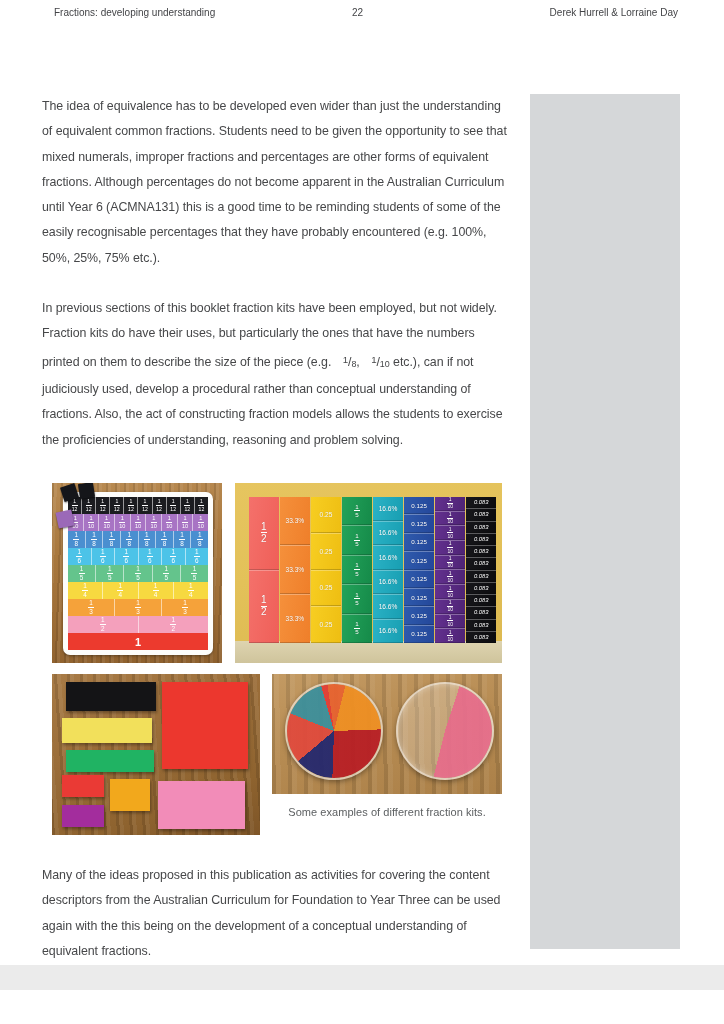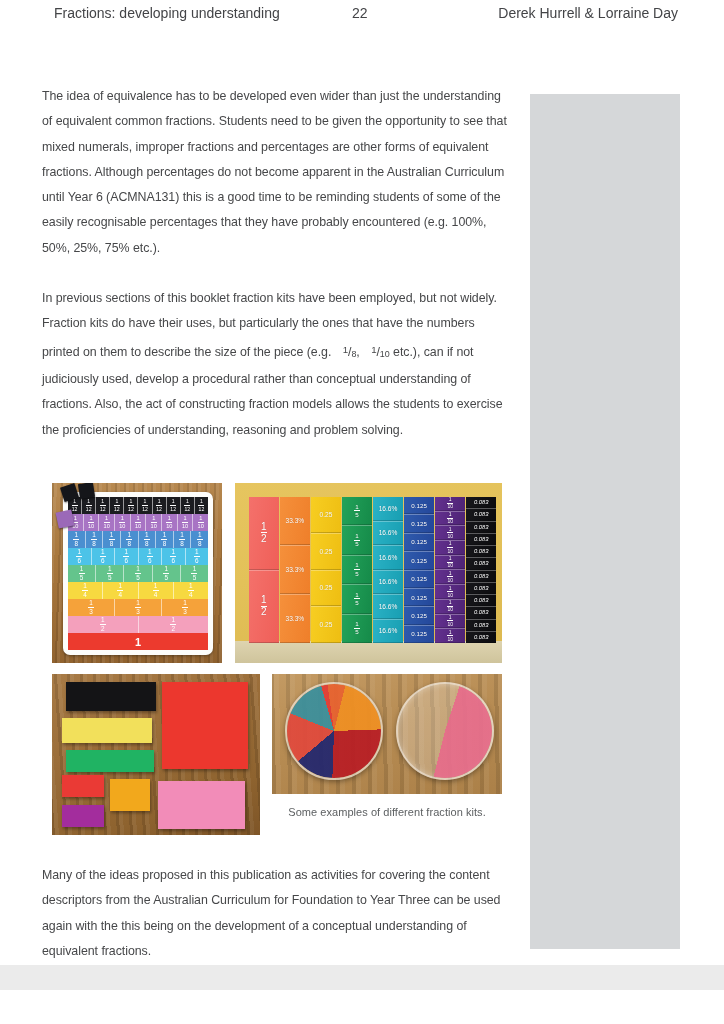--- a/index.html
+++ b/index.html
@@ -26,21 +26,21 @@
   .side-panel {
     position: absolute;
     left: 530px; top: 94px;
     width: 150px; height: 855px;
     background: #d5d7d9;
   }
 
   
   .text-col {
     position: absolute;
-    left: 42px; top: 84px;
+    left: 42px; top: 94px;
     width: 470px;
   }
   p.body {
     margin: 0;
     font-size: 12.4px;
     line-height: 25.3px;
     color: #464749;
     letter-spacing: -0.05px;
     text-align: left;
   }
@@ -201,21 +201,21 @@
 
   
   .footer-band {
     position: absolute;
     left: 0; top: 965px; width: 724px; height: 25px;
     background: #ebebeb;
   }
   .footer-inner {
     position: absolute; left: 0; top: 0; width: 724px; height: 25px;
     display: flex; align-items: center;
-    font-size: 14px; color: #434447;
+    font-size: 10px; color: #434447;
   }
   .f-left   { position: absolute; left: 54px; }
   .f-center { position: absolute; left: 352px; }
   .f-right  { position: absolute; right: 46px; }
 </style>
 </head>
 <body>
 
 <div class="page">
 

